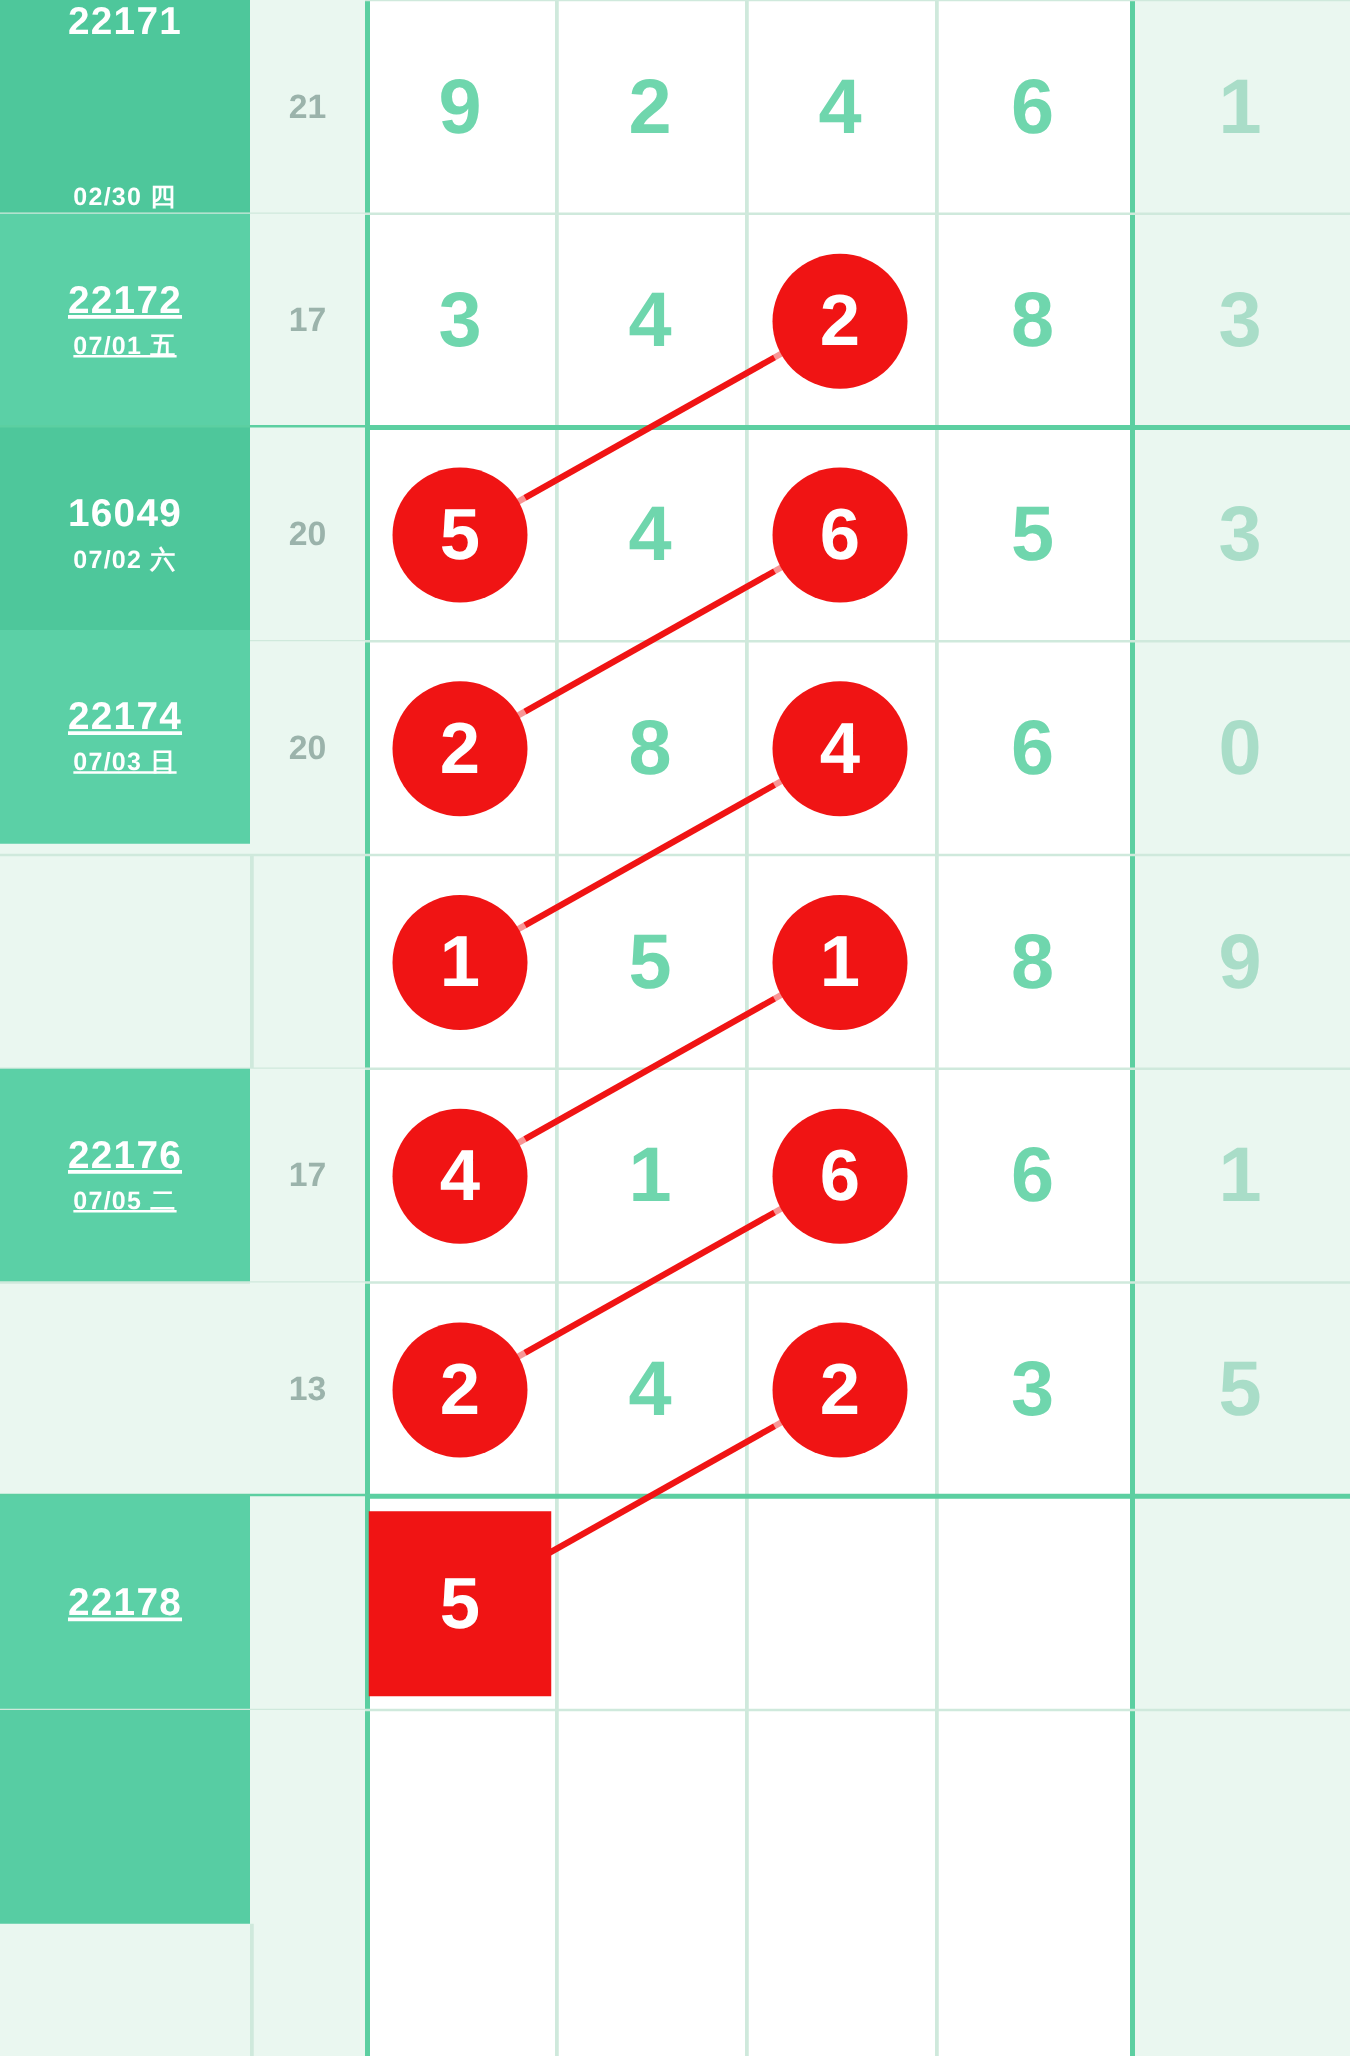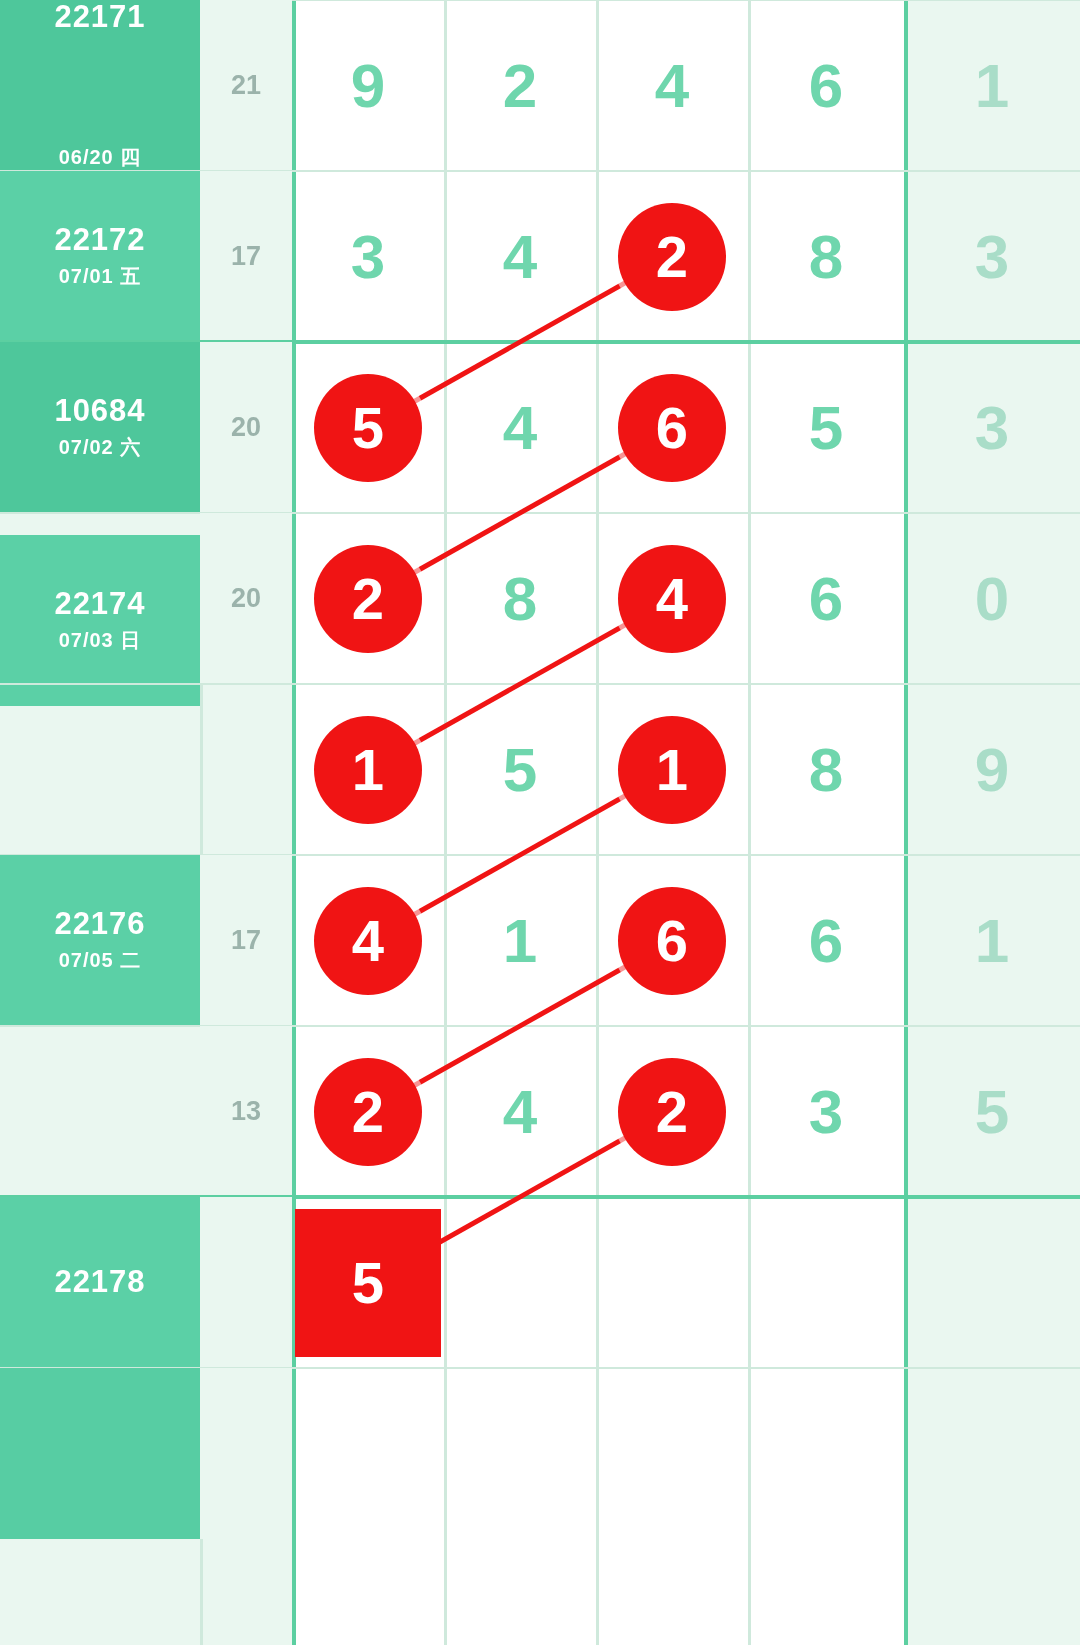--- a/index.html
+++ b/index.html
@@ -22,21 +22,21 @@
 
   
   .labelcol{
     position:absolute;left:0;width:200px;
     background:#4ec79b;
     box-sizing:border-box;
     display:flex;flex-direction:column;
     align-items:center;justify-content:center;
     color:#ffffff;
   }
-  .labelcol.alt{background:#5bd0a6;}
+  .labelcol.alt{background:#5bd0a6;text-decoration:underline;}
   .labelcol.empty{background:#57cda3;}
   .issue{
     font-size:31px;font-weight:bold;letter-spacing:1px;line-height:1.1;
   }
   .datetxt{
     font-size:20px;font-weight:bold;margin-top:6px;letter-spacing:1px;
   }
 
   
   .sumcell{
@@ -96,21 +96,21 @@
     </svg>
 <div class="vline" style="left: 200px; width: 3px;"></div>
     <div class="vline strong" style="left: 292px; width: 4px;"></div>
     <div class="vline" style="left: 444px; width: 3px;"></div>
     <div class="vline" style="left: 596px; width: 3px;"></div>
     <div class="vline" style="left: 748px; width: 3px;"></div>
     <div class="vline strong" style="left: 904px; width: 4px;"></div>
     <div class="hline" style="top: -1px; height: 2px;"></div>
     <div class="labelcol" style="top: 0px; height: 171px; justify-content: space-between;">
       <div class="issue">22171</div>
-      <div class="datetxt">06/20 四</div>
+      <div class="datetxt">02/30 四</div>
     </div>
     <div class="sumcell" style="top: 0px; height: 171px;">21</div>
     <div class="cell" style="left: 292px; width: 152px; top: 0px; height: 171px;">
       <div class="digit">9</div>
     </div>
     <div class="cell" style="left: 444px; width: 152px; top: 0px; height: 171px;">
       <div class="digit">2</div>
     </div>
     <div class="cell" style="left: 596px; width: 152px; top: 0px; height: 171px;">
       <div class="digit">4</div>
@@ -137,41 +137,41 @@
       <div class="ball">2</div>
     </div>
     <div class="cell" style="left: 748px; width: 156px; top: 171px; height: 171px;">
       <div class="digit">8</div>
     </div>
     <div class="cell" style="left: 904px; width: 176px; top: 171px; height: 171px;">
       <div class="digit pale">3</div>
     </div>
     <div class="hline strong" style="top: 340px; height: 4px;"></div>
     <div class="labelcol" style="top: 342px; height: 171px;">
-      <div class="issue">10684</div>
+      <div class="issue">16049</div>
       <div class="datetxt">07/02 六</div>
     </div>
     <div class="sumcell" style="top: 342px; height: 171px;">20</div>
     <div class="cell" style="left: 292px; width: 152px; top: 342px; height: 171px;">
       <div class="ball">5</div>
     </div>
     <div class="cell" style="left: 444px; width: 152px; top: 342px; height: 171px;">
       <div class="digit">4</div>
     </div>
     <div class="cell" style="left: 596px; width: 152px; top: 342px; height: 171px;">
       <div class="ball">6</div>
     </div>
     <div class="cell" style="left: 748px; width: 156px; top: 342px; height: 171px;">
       <div class="digit">5</div>
     </div>
     <div class="cell" style="left: 904px; width: 176px; top: 342px; height: 171px;">
       <div class="digit pale">3</div>
     </div>
     <div class="hline" style="top: 512px; height: 2px;"></div>
-    <div class="labelcol alt" style="top: 535px; height: 171px;">
+    <div class="labelcol alt" style="top: 504px; height: 171px;">
       <div class="issue">22174</div>
       <div class="datetxt">07/03 日</div>
     </div>
     <div class="sumcell" style="top: 513px; height: 171px;">20</div>
     <div class="cell" style="left: 292px; width: 152px; top: 513px; height: 171px;">
       <div class="ball">2</div>
     </div>
     <div class="cell" style="left: 444px; width: 152px; top: 513px; height: 171px;">
       <div class="digit">8</div>
     </div>

